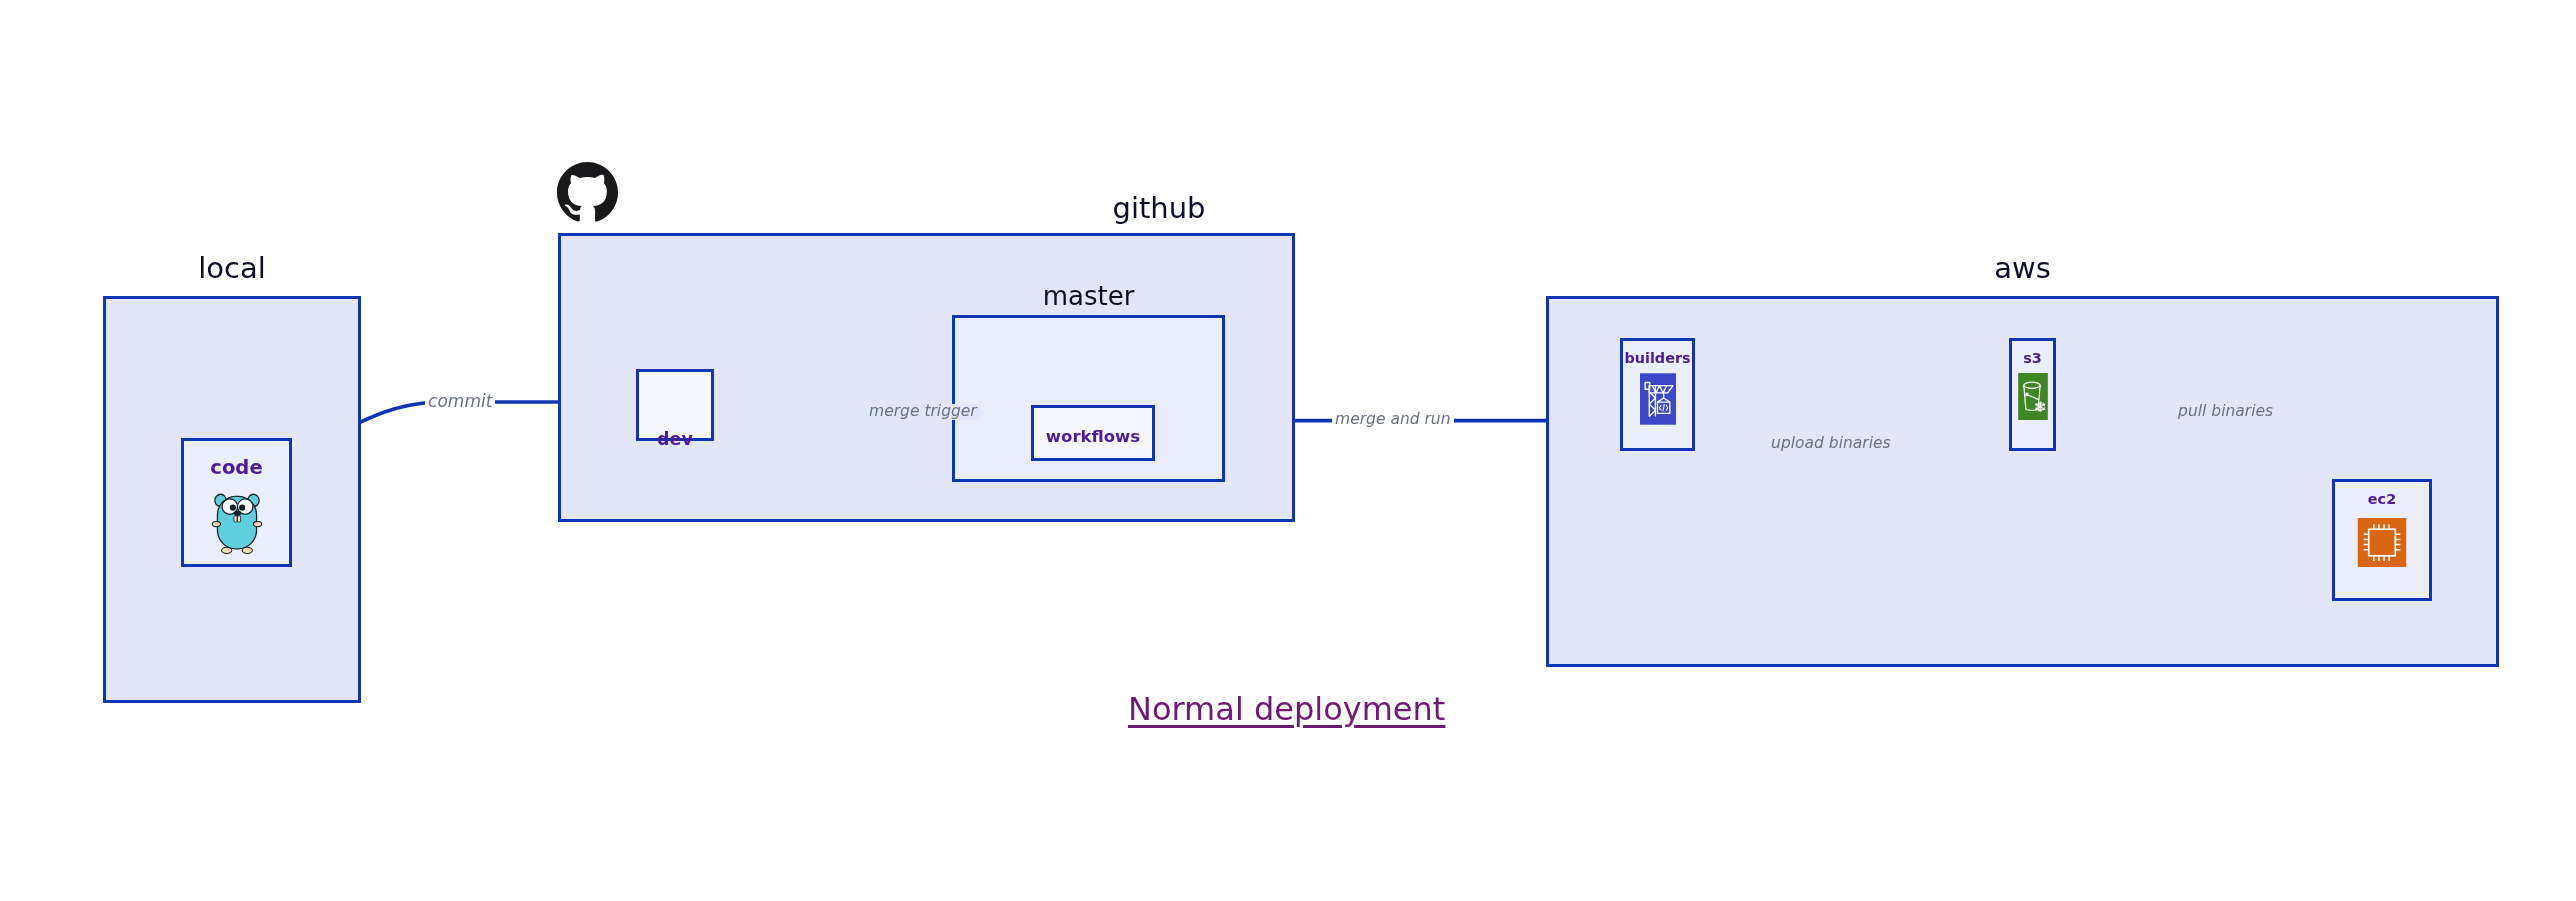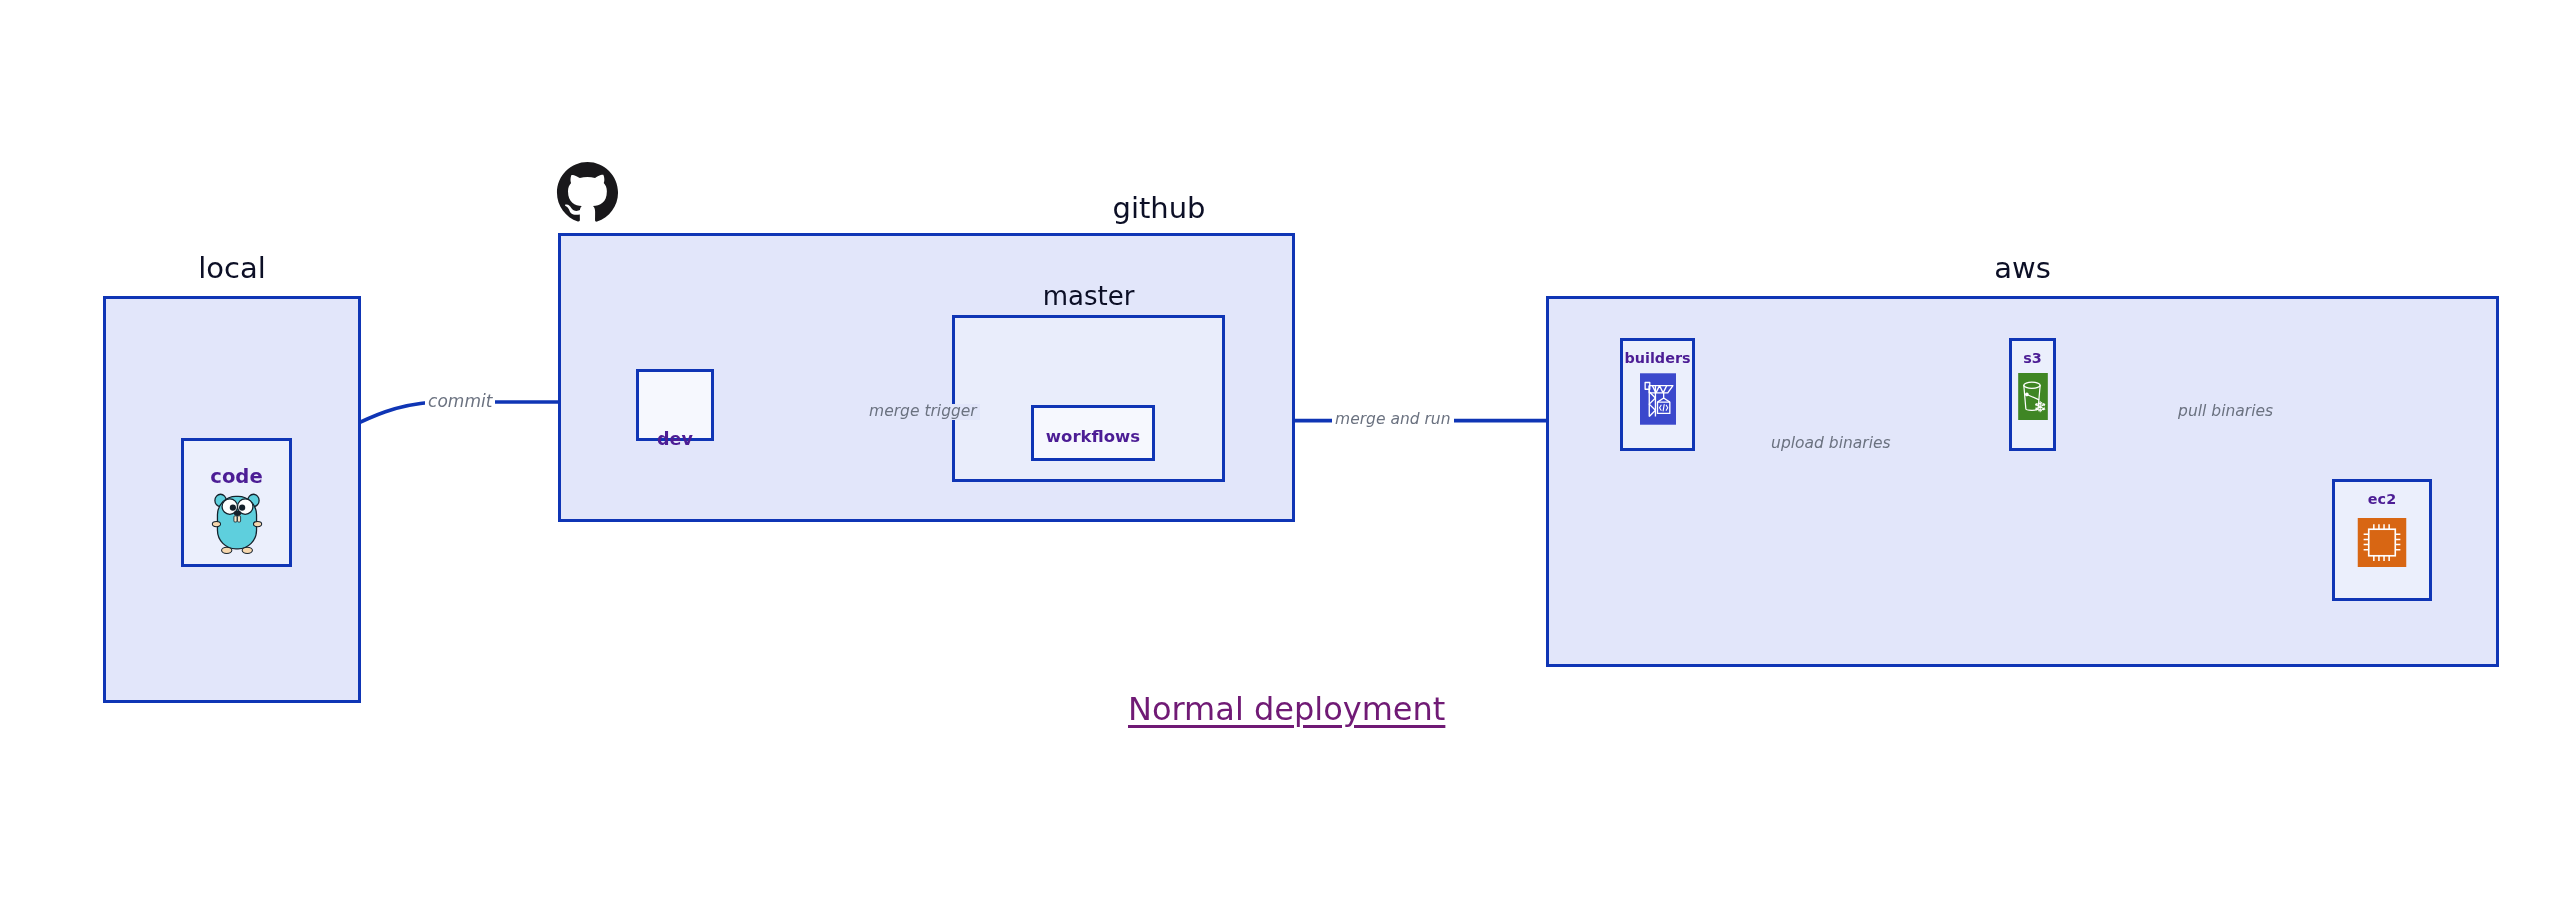--- a/index.html
+++ b/index.html
@@ -135,21 +135,21 @@
       <path d="M 4075 778 C 4230 790 4260 800 4330 822" fill="none" stroke="#0f35b5" stroke-width="7"></path>
       <path d="M 4320 818 C 4400 845 4470 890 4512 918" fill="none" stroke="#0f35b5" stroke-width="7" marker-end="url(#arrowhead)"></path>
     </g>
   </svg>
 
   <div class="group-label" style="left:103px; top:251px; width:258px; font-size:29px;">local</div>
 
   <div class="group-box" style="left:103px; top:296px; width:258px; height:407px;">
 
     <div class="node-box" style="left:75px; top:139px; width:111px; height:129px;">
-      <div class="node-label" style="top:24px; font-size:19.6px;">code</div>
+      <div class="node-label" style="top:15px; font-size:19.6px;">code</div>
 
       <div class="node-icon" style="top:44px; width:62px; height:72px;">
         <svg viewBox="0 0 120 140" width="62" height="72" xmlns="http://www.w3.org/2000/svg">
 
           <ellipse cx="28" cy="30" rx="11" ry="12" fill="#5ecfdd" stroke="#15212b" stroke-width="2.5"></ellipse>
           <ellipse cx="92" cy="30" rx="11" ry="12" fill="#5ecfdd" stroke="#15212b" stroke-width="2.5"></ellipse>
 
           <rect x="22" y="22" width="76" height="102" rx="36" fill="#5ecfdd" stroke="#15212b" stroke-width="2.5"></rect>
 
           <ellipse cx="20" cy="76" rx="8" ry="5" fill="#f6d7ae" stroke="#15212b" stroke-width="2"></ellipse>

